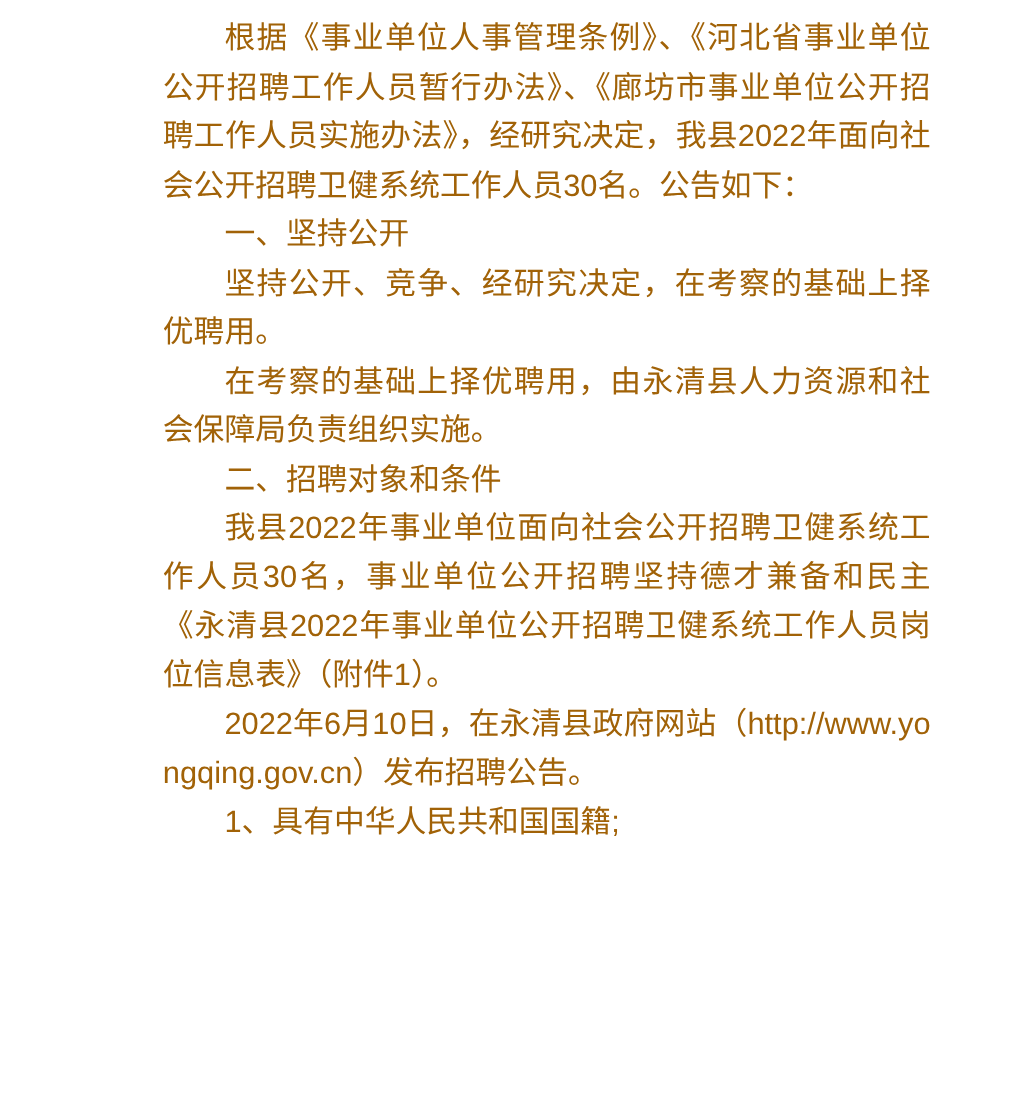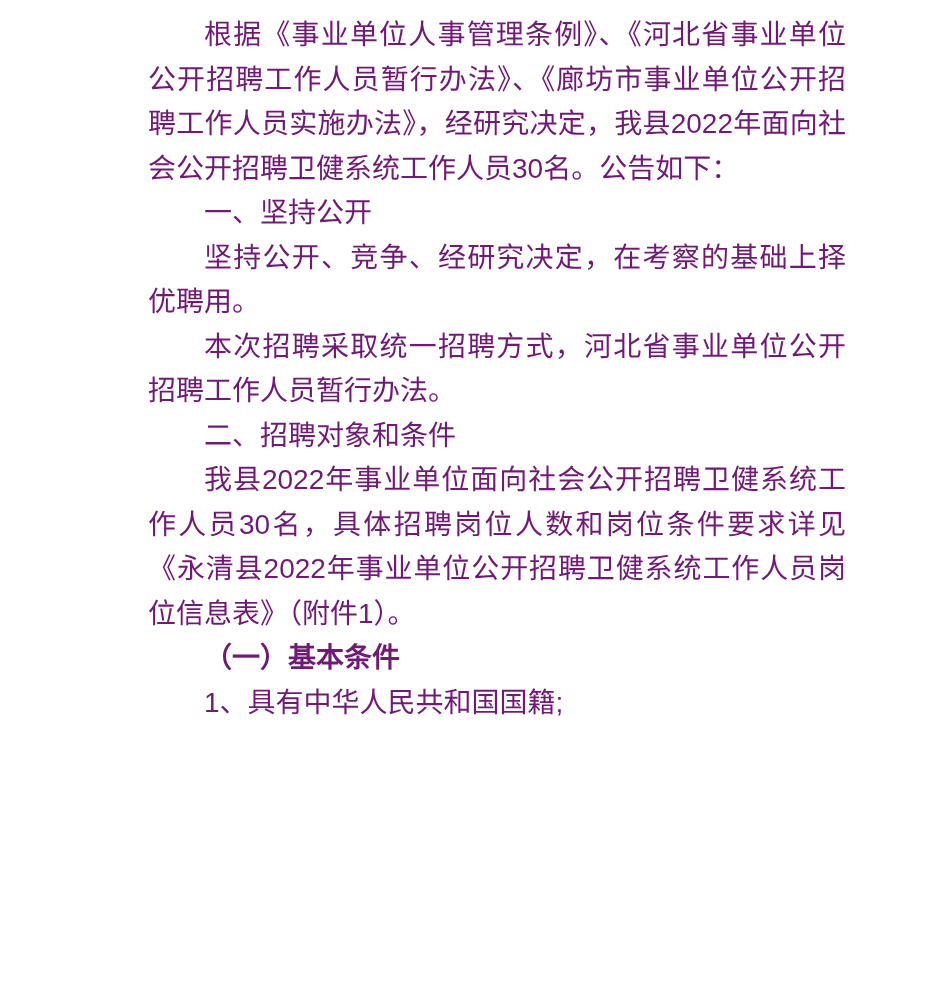--- a/index.html
+++ b/index.html
@@ -19,21 +19,21 @@
     background: #ffffff;
     overflow: hidden;
   }
   .doc {
     position: absolute;
     left: 148px;
     top: 13px;
     width: 698px;
     font-size: 28px;
     line-height: 44.5px;
-    color: #701a75;
+    color: #a16207;
     text-align: justify;
     word-break: break-all;
     overflow-wrap: break-word;
   }
   .doc p {
     margin: 0;
     padding: 0;
     text-indent: 2em;
     font-weight: normal;
   }
@@ -42,19 +42,19 @@
   }
 </style>
 </head>
 <body>
 
 <div class="page">
   <div class="doc">
     <p>根据《事业单位人事管理条例》、《河北省事业单位公开招聘工作人员暂行办法》、《廊坊市事业单位公开招聘工作人员实施办法》，经研究决定，我县2022年面向社会公开招聘卫健系统工作人员30名。公告如下：</p>
     <p>一、坚持公开</p>
     <p>坚持公开、竞争、经研究决定，在考察的基础上择优聘用。</p>
-    <p>本次招聘采取统一招聘方式，河北省事业单位公开招聘工作人员暂行办法。</p>
+    <p>在考察的基础上择优聘用，由永清县人力资源和社会保障局负责组织实施。</p>
     <p>二、招聘对象和条件</p>
-    <p>我县2022年事业单位面向社会公开招聘卫健系统工作人员30名，具体招聘岗位人数和岗位条件要求详见《永清县2022年事业单位公开招聘卫健系统工作人员岗位信息表》（附件1）。</p>
-    <p class="bold">（一）基本条件</p>
+    <p>我县2022年事业单位面向社会公开招聘卫健系统工作人员30名，事业单位公开招聘坚持德才兼备和民主《永清县2022年事业单位公开招聘卫健系统工作人员岗位信息表》（附件1）。</p>
+    <p>2022年6月10日，在永清县政府网站（http://www.yongqing.gov.cn）发布招聘公告。</p>
     <p>1、具有中华人民共和国国籍;</p>
   </div>
 </div>
 
 </body></html>

